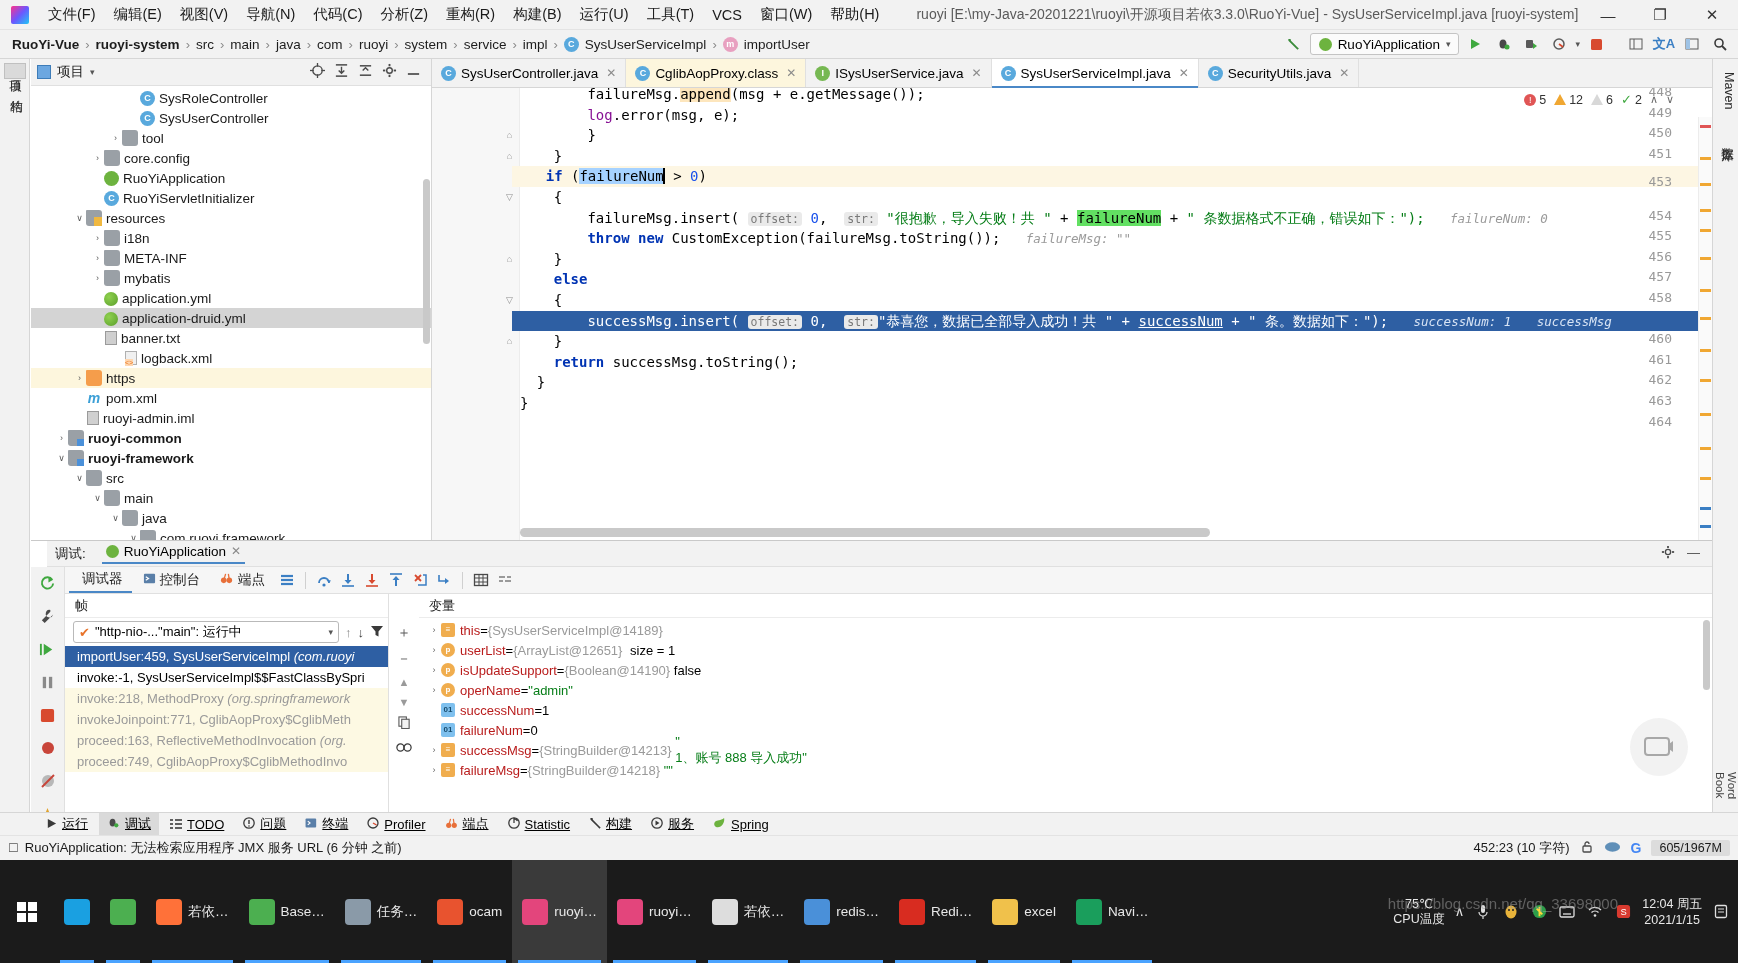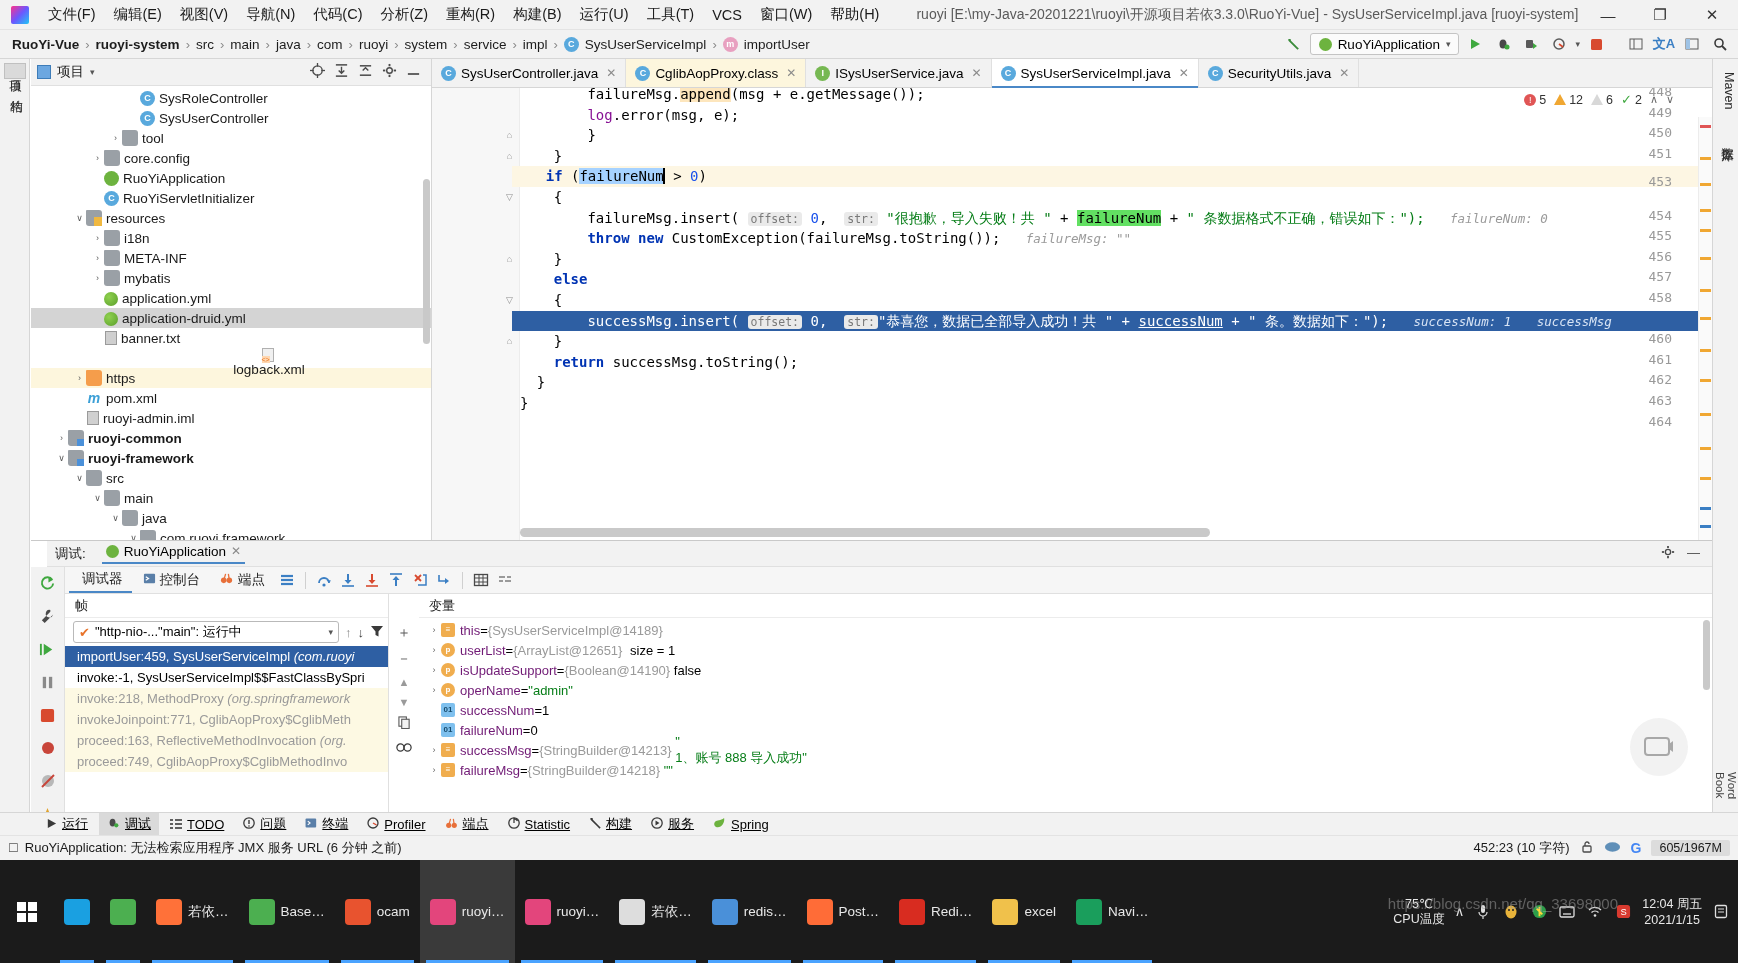--- a/index.html
+++ b/index.html
@@ -288,21 +288,21 @@
   .var-list { flex: 1; overflow: hidden; font-size: 13px; padding-top: 2px; }
   .vrow { height: 20px; display: flex; align-items: center; white-space: nowrap; padding-left: 8px; }
   .varrow { width: 14px; color: #666; font-size: 9px; text-align: center; flex:none;}
   .v-ic {
     width: 14px; height: 14px; margin-right: 5px; flex: none; font-size: 8px;
     text-align: center; line-height: 14px; color: #fff; font-weight: bold; border-radius: 2px;
   }
   .v-obj { background: #f0ad4e; }
   .v-p { background: #f0ad4e; border-radius: 50%; }
   .v-prim { background: #7ec0ee; color: #174a6b; }
-  .vname { color: #701a75; }
+  .vname { color: #b91c1c; }
   .vtype { color: #9a9a9a; }
   .vval-str { color: #067d17; }
   .vval { color: #000; }
   .vars-sidebtns {
     width: 30px; display: flex; flex-direction: column; align-items: center;
     padding-top: 4px; gap: 8px; font-size: 14px; color: #5a5a5a;
   }
   .vars-scroll {
     position: absolute; right: 2px; width: 7px; background: #c9c9c9; border-radius: 4px;
   }
@@ -613,21 +613,21 @@
         <div class="tnode sel-gray" style="padding-left: 60px;">
           <span class="arrow"></span>
           <span class="ticon ic-yml"></span>
           <span class="tlabel">application-druid.yml</span>
         </div>
         <div class="tnode" style="padding-left: 60px;">
           <span class="arrow"></span>
           <span class="ticon ic-txt"></span>
           <span class="tlabel">banner.txt</span>
         </div>
-        <div class="tnode" style="padding-left: 80px; flex-direction: column;">
+        <div class="tnode" style="padding-left: 80px;">
           <span class="arrow"></span>
           <span class="ticon ic-xml"></span>
           <span class="tlabel">logback.xml</span>
         </div>
         <div class="tnode sel-yellow" style="padding-left: 42px;">
           <span class="arrow">›</span>
           <span class="ticon ic-folder orange"></span>
           <span class="tlabel">https</span>
         </div>
         <div class="tnode" style="padding-left: 42px;">
@@ -1177,20 +1177,25 @@
           <span class="tb-ico" style="background:#ff7139"></span>
           <span>若依…</span>
           <span class="underline"></span>
         </div>
         <div class="tb-item">
           <span class="tb-ico" style="background:#4caf50"></span>
           <span>Base…</span>
           <span class="underline"></span>
         </div>
         <div class="tb-item">
+          <span class="tb-ico" style="background:#8a9aa8"></span>
+          <span>任务…</span>
+          <span class="underline"></span>
+        </div>
+        <div class="tb-item">
           <span class="tb-ico" style="background:#e8532f"></span>
           <span>ocam</span>
           <span class="underline"></span>
         </div>
         <div class="tb-item active">
           <span class="tb-ico" style="background:#e3457c"></span>
           <span>ruoyi…</span>
           <span class="underline"></span>
         </div>
         <div class="tb-item">
@@ -1199,25 +1204,20 @@
           <span class="underline"></span>
         </div>
         <div class="tb-item">
           <span class="tb-ico" style="background:#dddddd"></span>
           <span>若依…</span>
           <span class="underline"></span>
         </div>
         <div class="tb-item">
           <span class="tb-ico" style="background:#4a90d9"></span>
           <span>redis…</span>
-          <span class="underline"></span>
-        </div>
-        <div class="tb-item">
-          <span class="tb-ico" style="background:#ff6c37"></span>
-          <span>Post…</span>
           <span class="underline"></span>
         </div>
         <div class="tb-item">
           <span class="tb-ico" style="background:#d82c20"></span>
           <span>Redi…</span>
           <span class="underline"></span>
         </div>
         <div class="tb-item">
           <span class="tb-ico" style="background:#f0c14b"></span>
           <span>excel</span>

